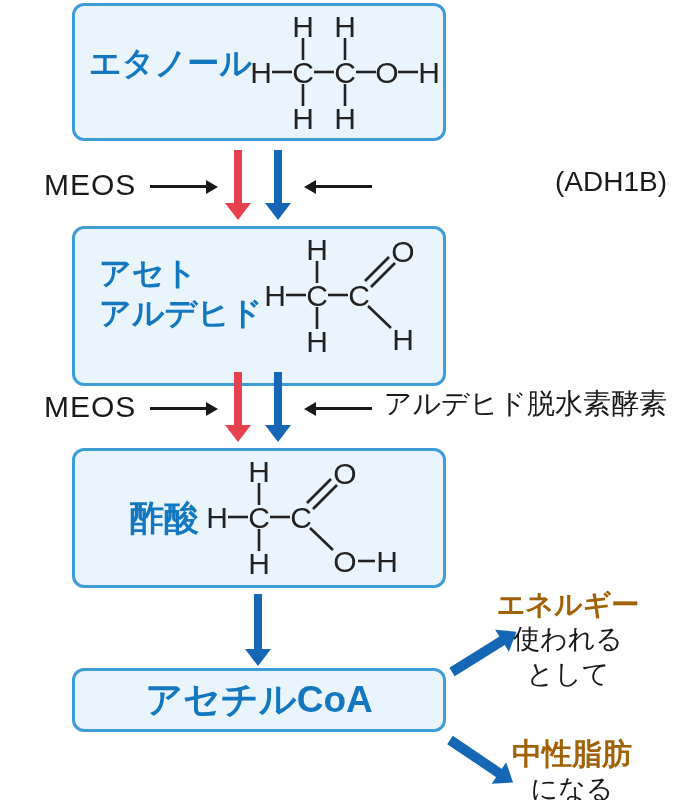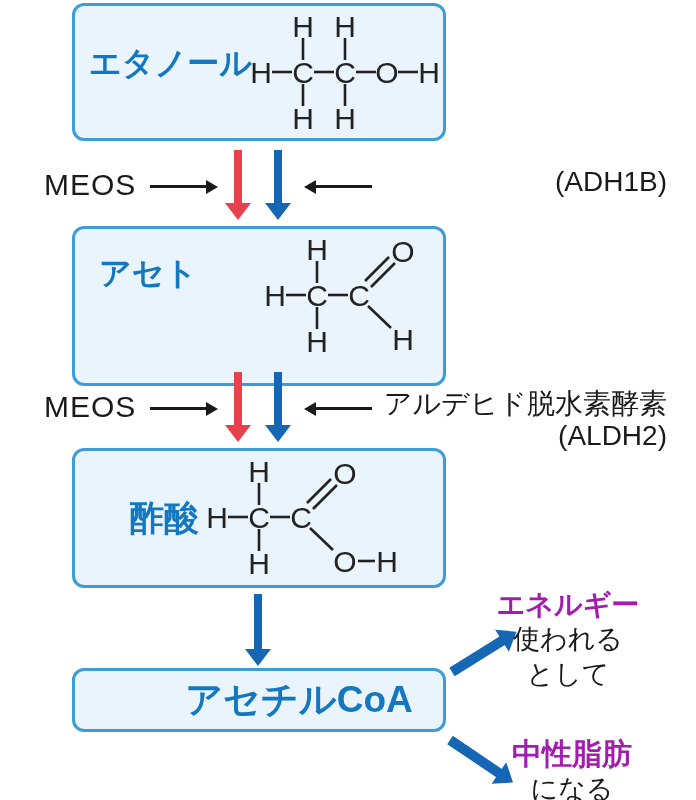--- a/index.html
+++ b/index.html
@@ -13,21 +13,21 @@
     background:#e9f4fc;border:3px solid #3e9cd6;border-radius:12px;
   }
   #box-ethanol{top:3px;height:138px}
   #box-acetaldehyde{top:226px;height:160px}
   #box-acetic{top:448px;height:140px}
   #box-acetylcoa{top:668px;height:64px}
   .lbl{position:absolute;color:#1478c0;font-weight:bold;}
   .lbl-ethanol{left:14px;top:36px;font-size:32px;}
   .lbl-acetaldehyde{left:24px;top:24px;font-size:32px;line-height:40px;}
   .lbl-acetic{left:54px;top:44px;font-size:35px;}
-  .lbl-acetylcoa{left:0;top:0;width:100%;text-align:center;line-height:58px;font-size:37px;padding-left:40px;}
+  .lbl-acetylcoa{left:0;top:0;width:100%;text-align:center;line-height:58px;font-size:37px;}
   
   .molecule{position:absolute;}
   .mol-ethanol{left:176px;top:6px;}
   .mol-acetaldehyde{left:190px;top:1px;}
   .mol-acetic{left:132px;top:1px;}
   .molecule svg text{font-family:"Liberation Sans","DejaVu Sans",sans-serif;font-size:30px;fill:#222;}
   .molecule svg line{stroke:#222;stroke-width:2.6;}
   
   .meos{position:absolute;left:44px;font-size:30px;letter-spacing:1px;}
   .meos.s1{top:168px}.meos.s2{top:390px}
@@ -58,21 +58,21 @@
   .va-main{left:245px;top:594px;height:72px}
   
   .darrow{position:absolute;height:26px;margin-top:-13px;transform-origin:0 13px;}
   .darrow .dshaft{position:absolute;left:0;right:15px;top:8px;height:10px;background:#1566b5;}
   .darrow .dhead{position:absolute;right:0;top:0;width:0;height:0;
     border-top:13px solid transparent;border-bottom:13px solid transparent;border-left:17px solid #1566b5;}
   .darrow.up{left:452px;top:672px;width:76px;transform:rotate(-32deg);}
   .darrow.down{left:450px;top:740px;width:76px;transform:rotate(34deg);}
   
   .outcome{position:absolute;text-align:center;}
-  .outcome .title{font-weight:bold;color:#a21caf;}
+  .outcome .title{font-weight:bold;color:#a16207;}
   .energy{left:488px;top:588px;width:160px;}
   .energy .title{font-size:28px;line-height:34px;}
   .energy .line{font-size:27px;line-height:35px;}
   .fat{left:492px;top:736px;width:160px;}
   .fat .title{font-size:30px;line-height:36px;}
   .fat .line{font-size:27px;line-height:34px;}
 </style>
 </head>
 <body>
 
@@ -118,20 +118,21 @@
       <span class="shaft"></span>
       <span class="head"></span>
     </div>
   <div class="enzyme s1">
     <div>(ADH1B)</div>
   </div>
 
   <div class="box" id="box-acetaldehyde">
     <div class="lbl lbl-acetaldehyde">
       <div>アセト</div>
+      <div>アルデヒド</div>
     </div>
     <div class="molecule mol-acetaldehyde"><svg width="175" height="130" viewBox="0 0 175 130">
           <line x1="21" y1="65" x2="41" y2="65"></line>
           <line x1="63" y1="65" x2="83" y2="65"></line>
           <line x1="52" y1="31" x2="52" y2="53"></line>
           <line x1="52" y1="77" x2="52" y2="99"></line>
           <line x1="100" y1="51" x2="124" y2="27"></line>
           <line x1="106" y1="57" x2="130" y2="33"></line>
           <line x1="103" y1="76" x2="126" y2="98"></line>
           <text x="10" y="65" text-anchor="middle" dominant-baseline="central">H</text>
@@ -156,21 +157,20 @@
   <div class="varrow blue va-blue s2">
       <span class="vshaft"></span>
       <span class="vhead"></span>
     </div>
   <div class="harrow left ha-l s2">
       <span class="shaft"></span>
       <span class="head"></span>
     </div>
   <div class="enzyme s2">
     <div>アルデヒド脱水素酵素</div>
-    <div>(ALDH2)</div>
   </div>
 
   <div class="box" id="box-acetic">
     <div class="lbl lbl-acetic">酢酸</div>
     <div class="molecule mol-acetic"><svg width="215" height="130" viewBox="0 0 215 130">
           <line x1="21" y1="65" x2="41" y2="65"></line>
           <line x1="63" y1="65" x2="83" y2="65"></line>
           <line x1="52" y1="31" x2="52" y2="53"></line>
           <line x1="52" y1="77" x2="52" y2="99"></line>
           <line x1="100" y1="51" x2="124" y2="27"></line>

